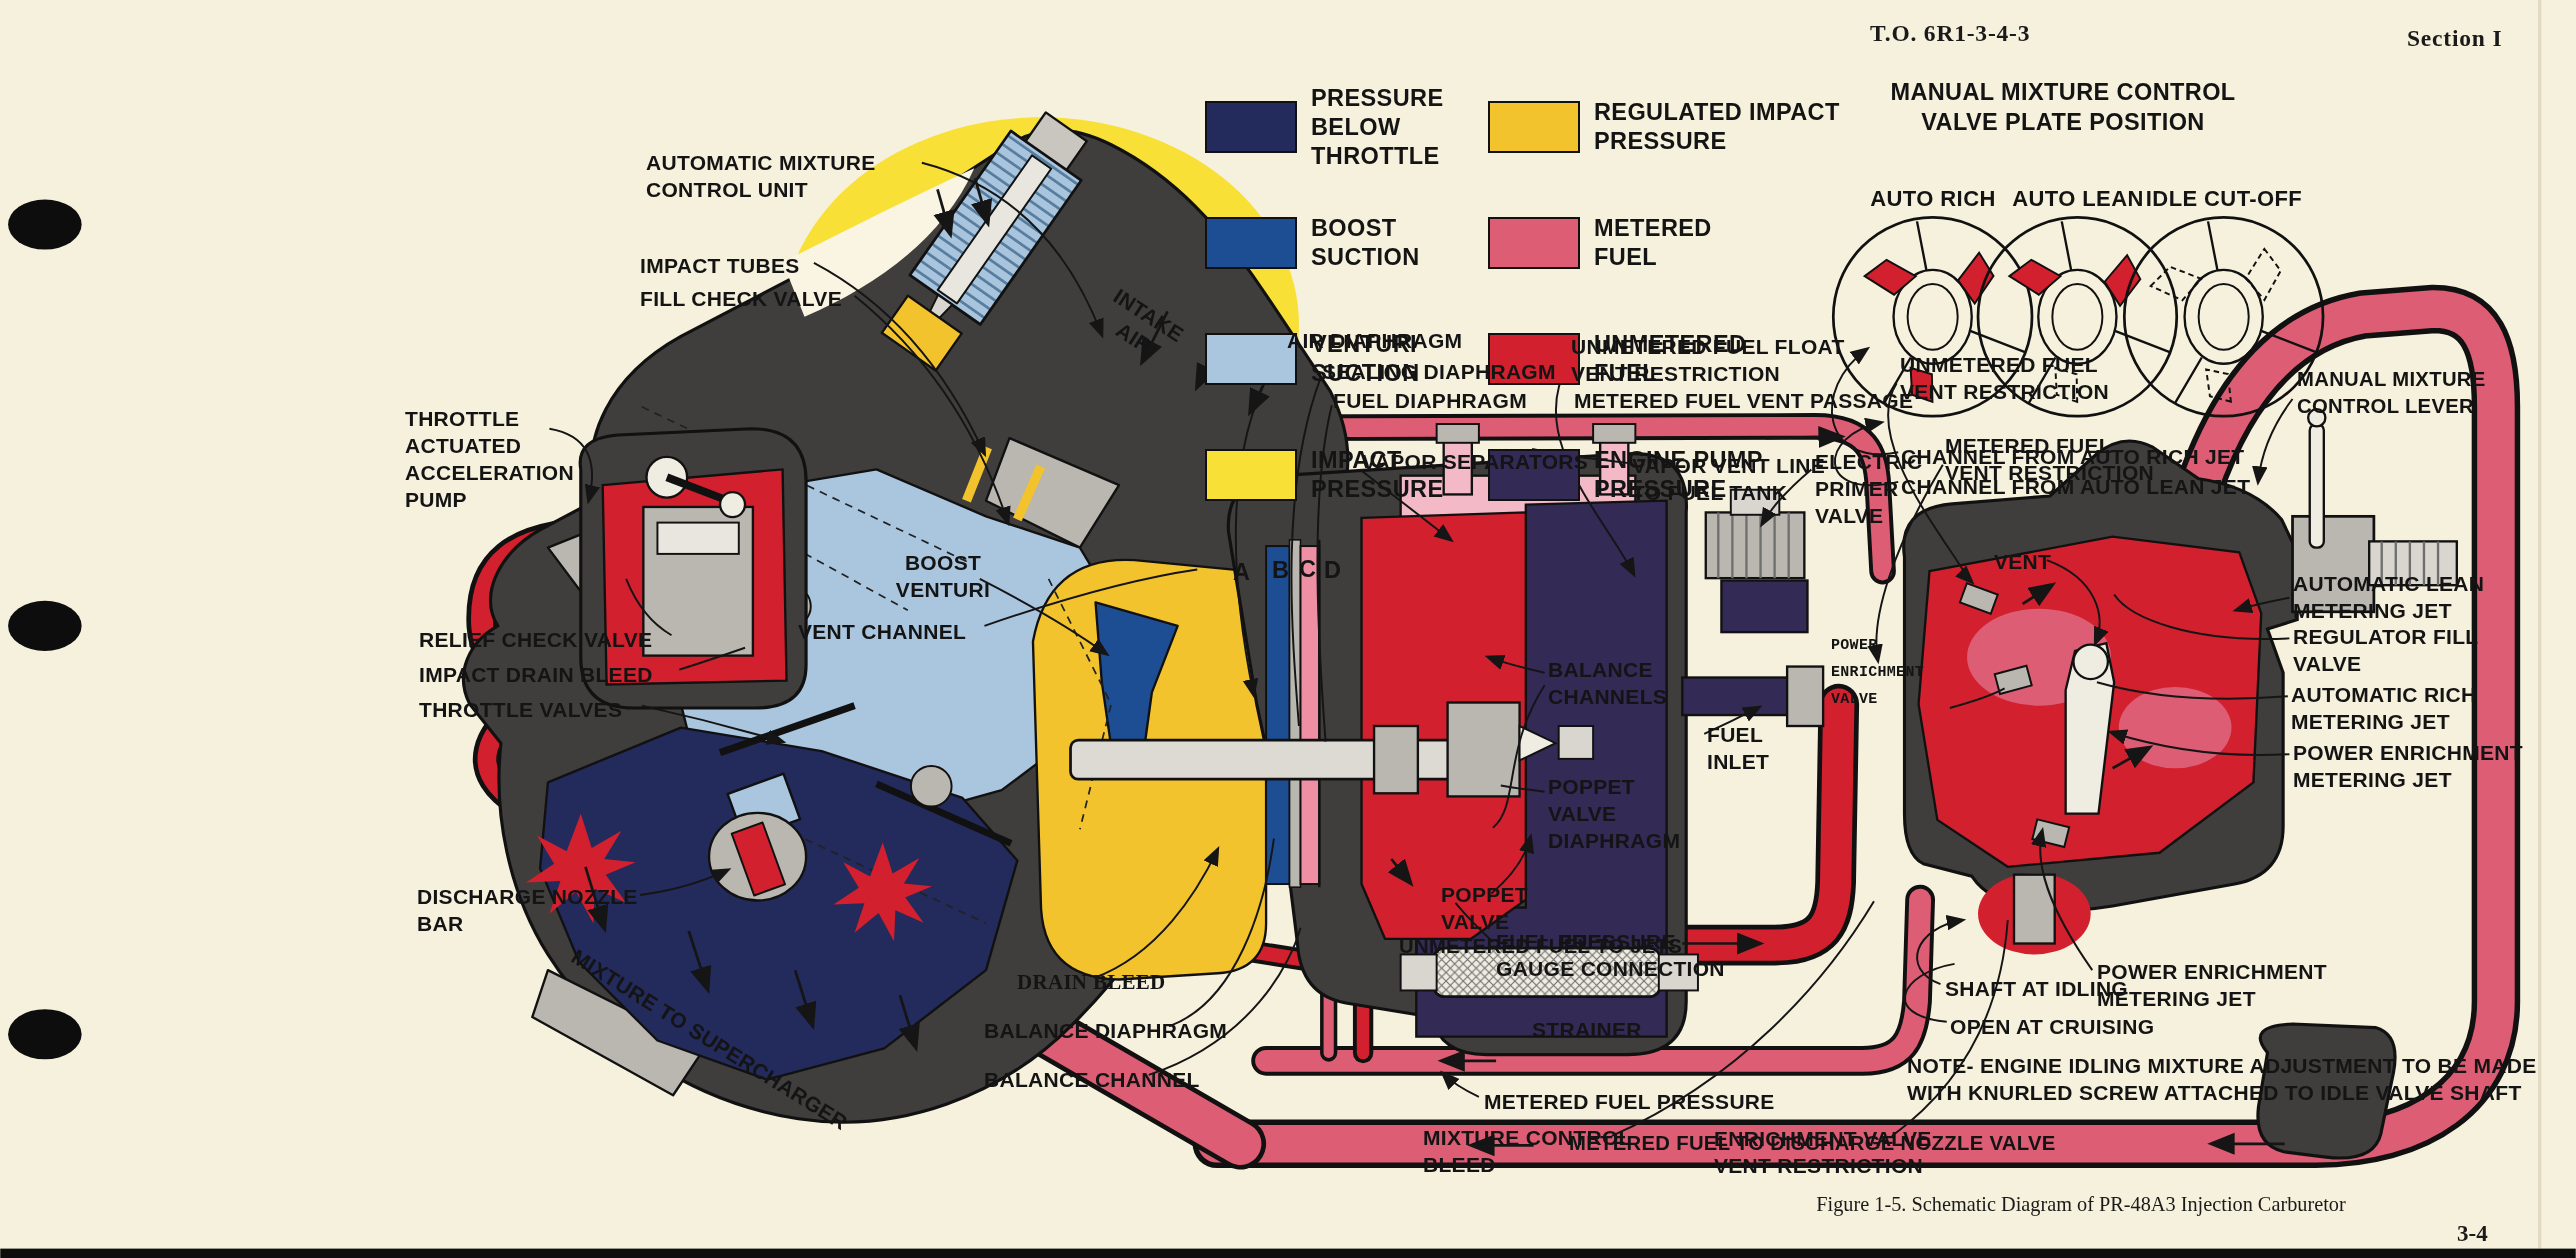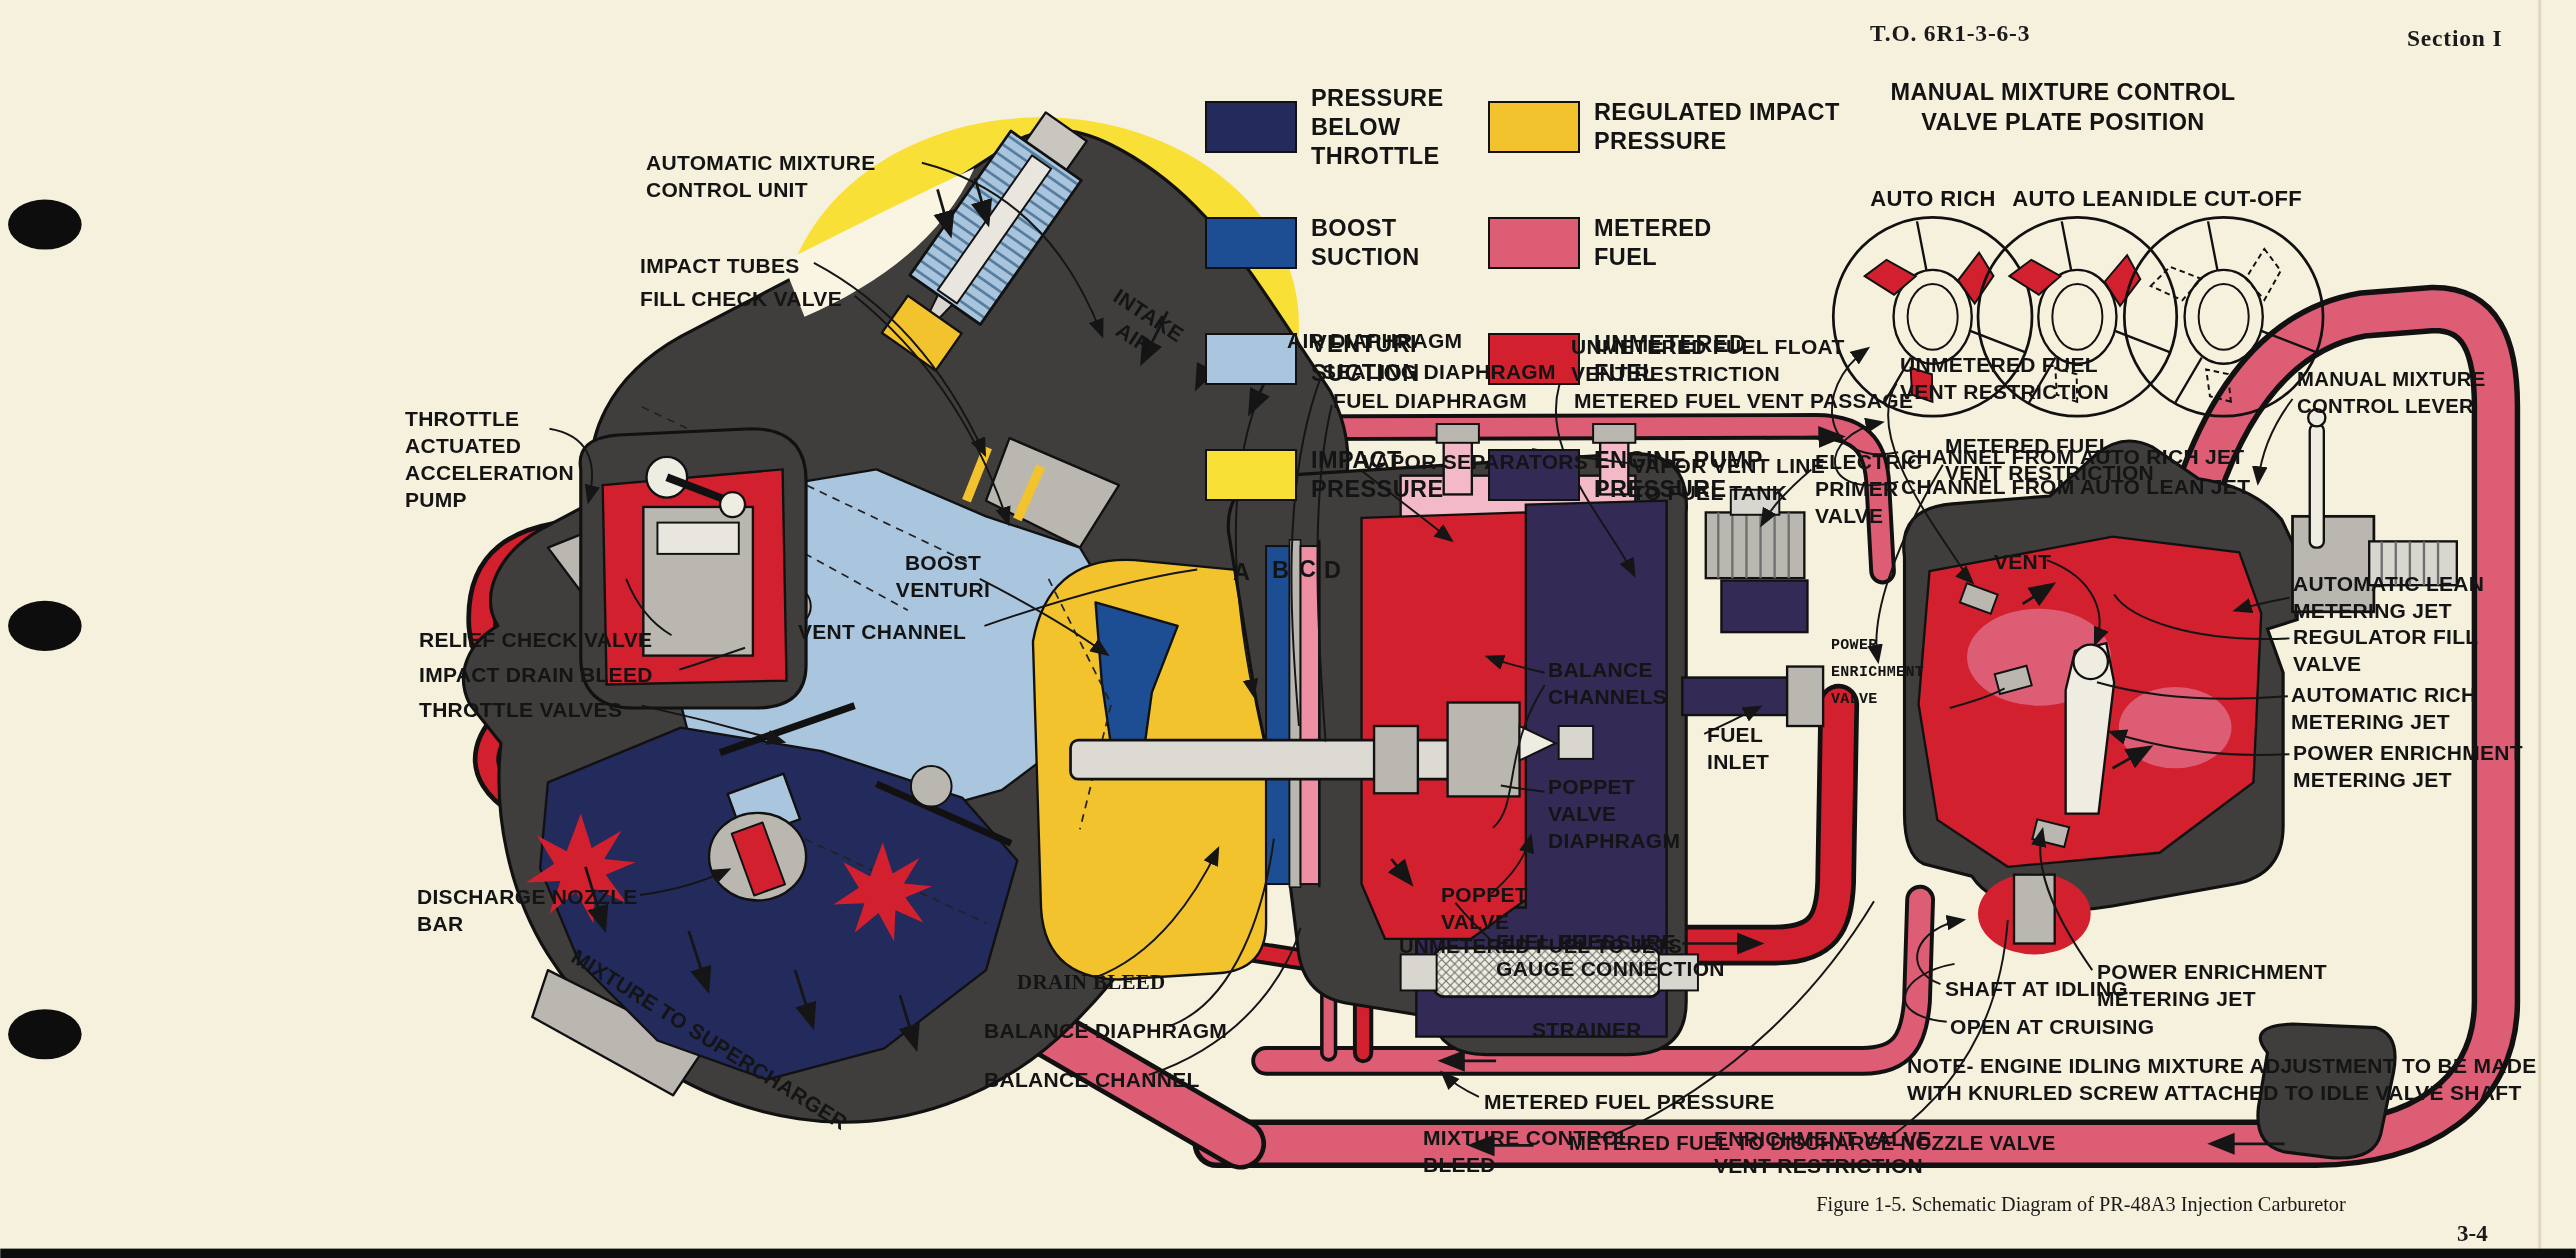--- a/index.html
+++ b/index.html
@@ -311,21 +311,21 @@
       <path d="M2150,1206 L2248,1206" marker-end="url(#ah)"></path>
       <path d="M1912,1356 L1844,1356" marker-end="url(#ah)"></path>
       <path d="M1960,1464 L1882,1464" marker-end="url(#ah)"></path>
       <path d="M2920,1462 L2828,1462" marker-end="url(#ah)"></path>
     </g>
 
     <line x1="3246" y1="0" x2="3246" y2="1596" stroke="#e0d8c0" stroke-width="4"></line>
     <rect x="0" y="1596" width="3292" height="12" fill="#0d0d0d"></rect>
   </svg>
 
-  <div class="hdr" id="to-number">T.O. 6R1-3-6-3</div>
+  <div class="hdr" id="to-number">T.O. 6R1-3-4-3</div>
   <div class="hdr" id="section">Section I</div>
 
   <div id="legend">
 
   <div class="legend-item">
         <span class="swatch" style="background: rgb(35, 42, 92);"></span>
         <span class="legend-label">PRESSURE BELOW
 THROTTLE</span>
       </div>
       <div class="legend-item">

